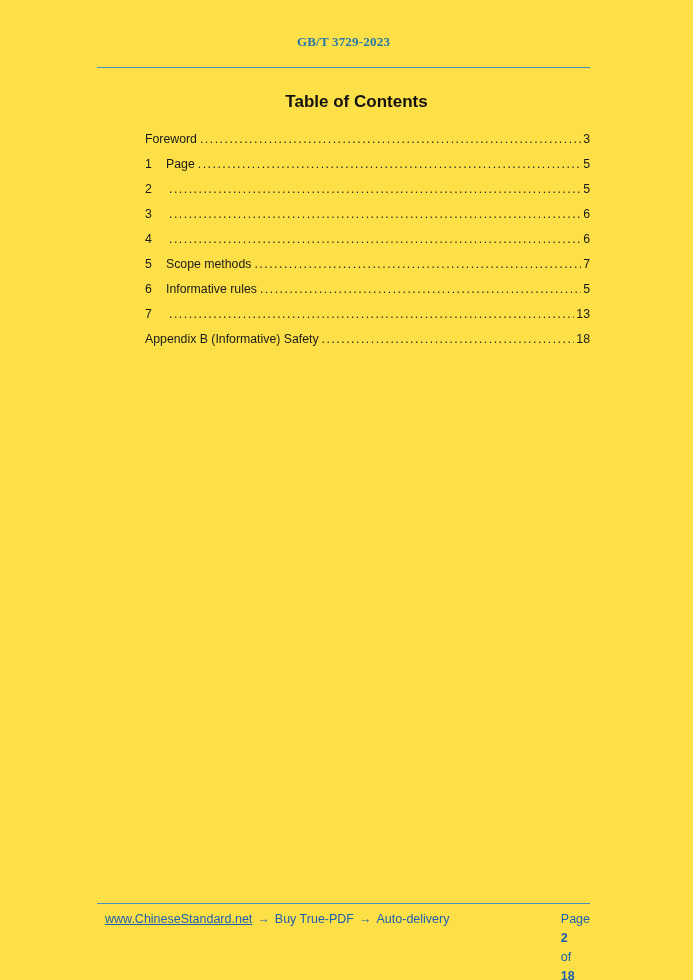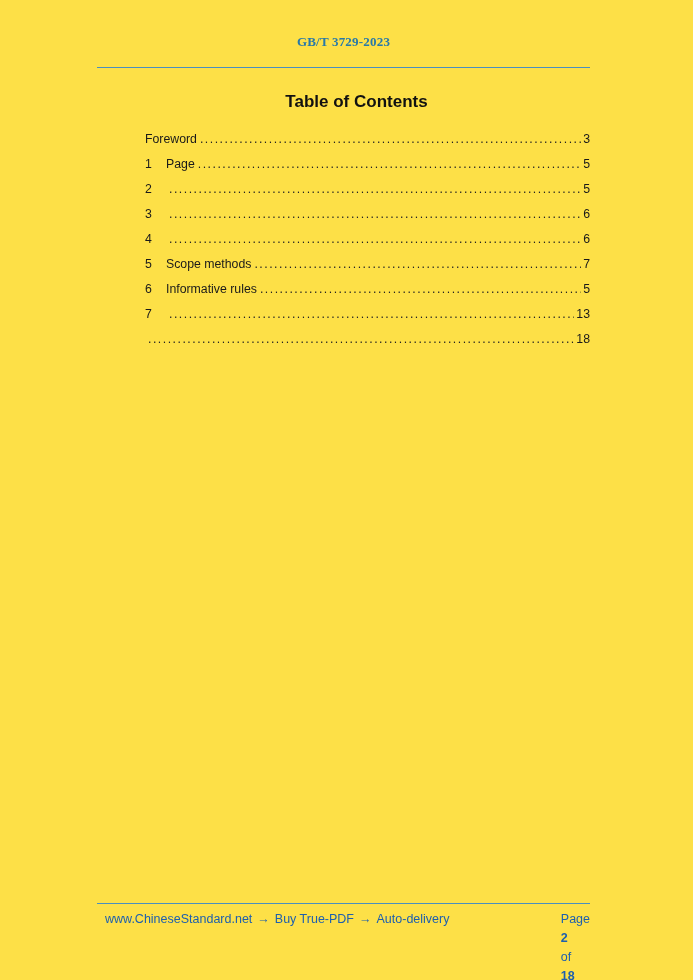--- a/index.html
+++ b/index.html
@@ -101,21 +101,21 @@
   .footer {
     position: absolute;
     top: 912px; left: 105px; right: 103px;
     display: flex;
     justify-content: space-between;
     align-items: baseline;
     font-size: 12.5px;
     color: #1d5fae;
   }
   .footer-left { display: flex; align-items: baseline; gap: 5px; }
-  .site-link { cursor: pointer; color: #1d5fae; }
+  .site-link { text-decoration: underline; cursor: pointer; color: #1d5fae; }
   .footer-arrow { color: #1d5fae; }
   .footer-right { display: flex; align-items: baseline; gap: 5px; flex-direction: column; }
   .pg-num { font-weight: bold; }
 </style>
 </head>
 <body>
 
 <div class="page">
 
   <div class="header-code">GB/T 3729-2023</div>
@@ -171,20 +171,21 @@
     </div>
 
     <div class="toc-entry">
       <span class="toc-num">7</span>
       <span class="leader"></span>
       <span class="toc-page">13</span>
     </div>
 
 
     <div class="toc-entry">
+      <span class="toc-label">Appendix B (Informative) Safety</span>
       <span class="leader"></span>
       <span class="toc-page">18</span>
     </div>
 
   </div>
 
   <div class="footer-rule"></div>
 
   <div class="footer">
     <div class="footer-left">

